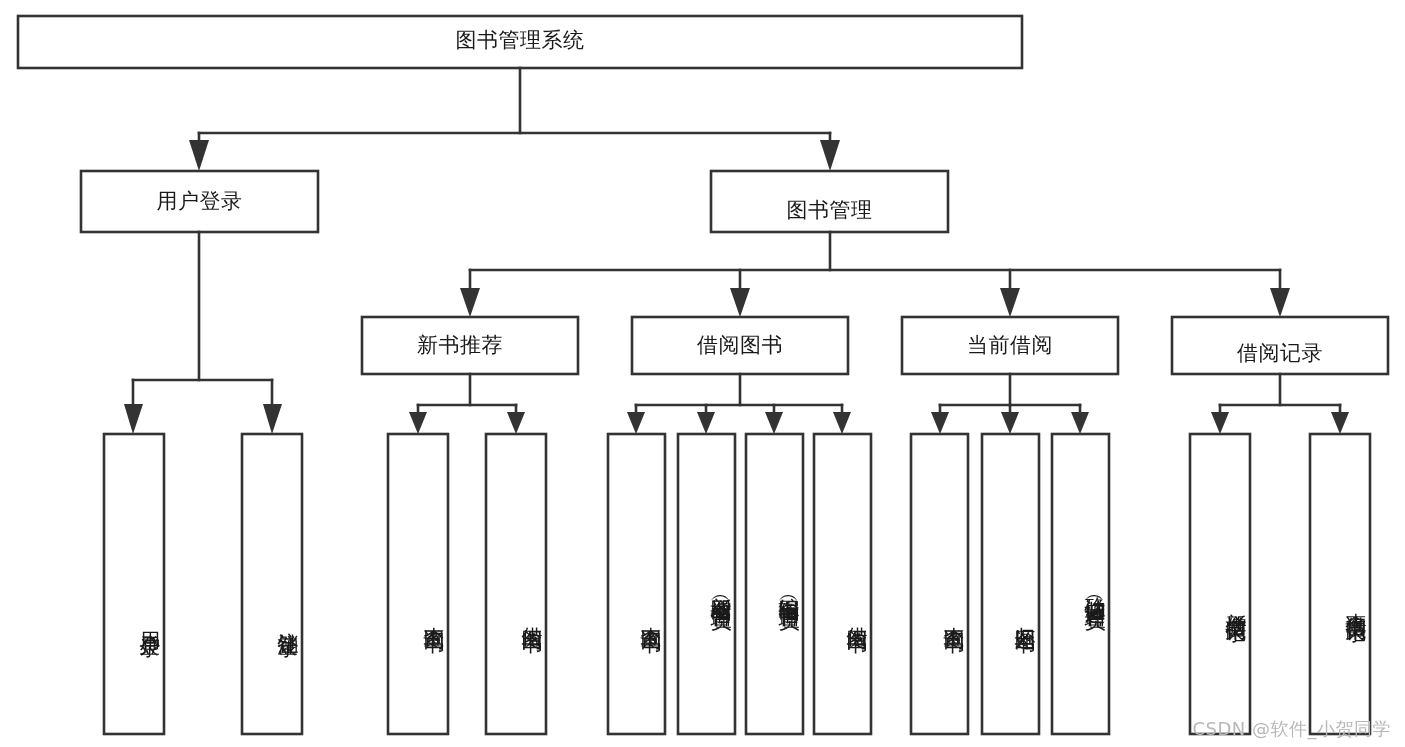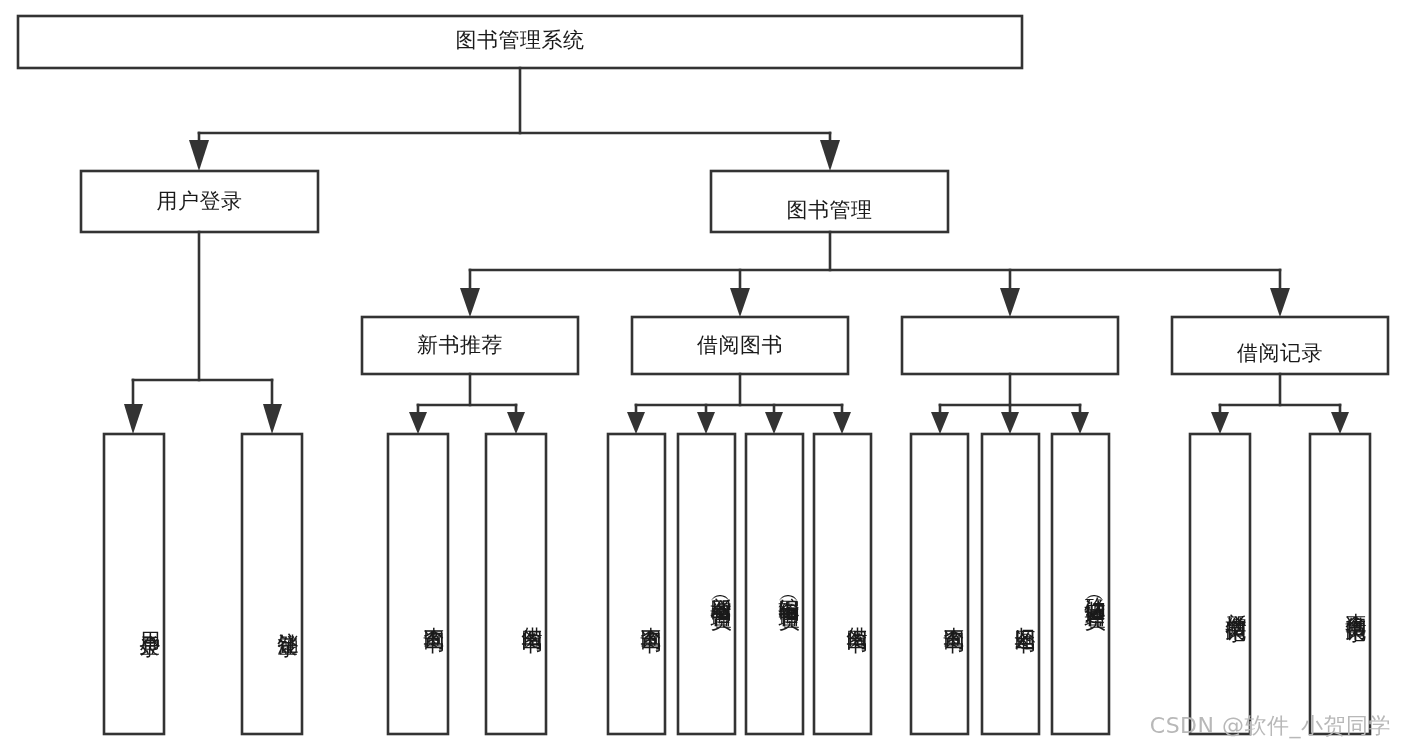--- a/index.html
+++ b/index.html
@@ -62,21 +62,21 @@
     align-items: flex-start;
     justify-content: center;
     padding-top: 22px;
     box-sizing: border-box;
   }
   .watermark {
     position: absolute;
     right: 14px;
     bottom: 6px;
     color: #b8b8b8;
-    font-size: 22px;
+    font-size: 18px;
     font-family: "DejaVu Sans", "Liberation Sans", sans-serif;
     letter-spacing: 0.5px;
     white-space: nowrap;
   }
 </style>
 </head>
 <body>
 
 <div id="stage">
 
@@ -184,20 +184,21 @@
     </g>
   </svg>
 
   <div class="node-label" style="left:18px; top:16px; width:1004px; height:48px;">图书管理系统</div>
 
   <div class="node-label" style="left:81px; top:171px; width:237px; height:61px;">用户登录</div>
   <div class="node-label" style="left:711px; top:171px; width:237px; height:78px;">图书管理</div>
 
   <div class="node-label" style="left:362px; top:317px; width:196px; height:57px;border-radius:13px;">新书推荐</div>
   <div class="node-label" style="left:632px; top:317px; width:216px; height:57px;">借阅图书</div>
+  <div class="node-label" style="left:902px; top:317px; width:216px; height:57px;">当前借阅</div>
   <div class="node-label" style="left:1172px; top:317px; width:216px; height:57px;margin-top:8px;">借阅记录</div>
 
   <div class="node-label vertical" style="left:104px; top:434px; width:60px; height:300px; padding-top:70px;">用户登录</div>
   <div class="node-label vertical" style="left:242px; top:434px; width:60px; height:300px; padding-top:70px;">注销登录</div>
 
   <div class="node-label vertical" style="left:388px; top:434px; width:60px; height:300px; padding-top:60px;">查询图书</div>
   <div class="node-label vertical" style="left:486px; top:434px; width:60px; height:300px; padding-top:60px;">借阅图书</div>
 
   <div class="node-label vertical" style="left:608px; top:434px; width:57px; height:300px; padding-top:60px;">查询图书</div>
   <div class="node-label vertical" style="left:678px; top:434px; width:57px; height:300px; padding-top:10px;">新增图书（管理员）</div>

